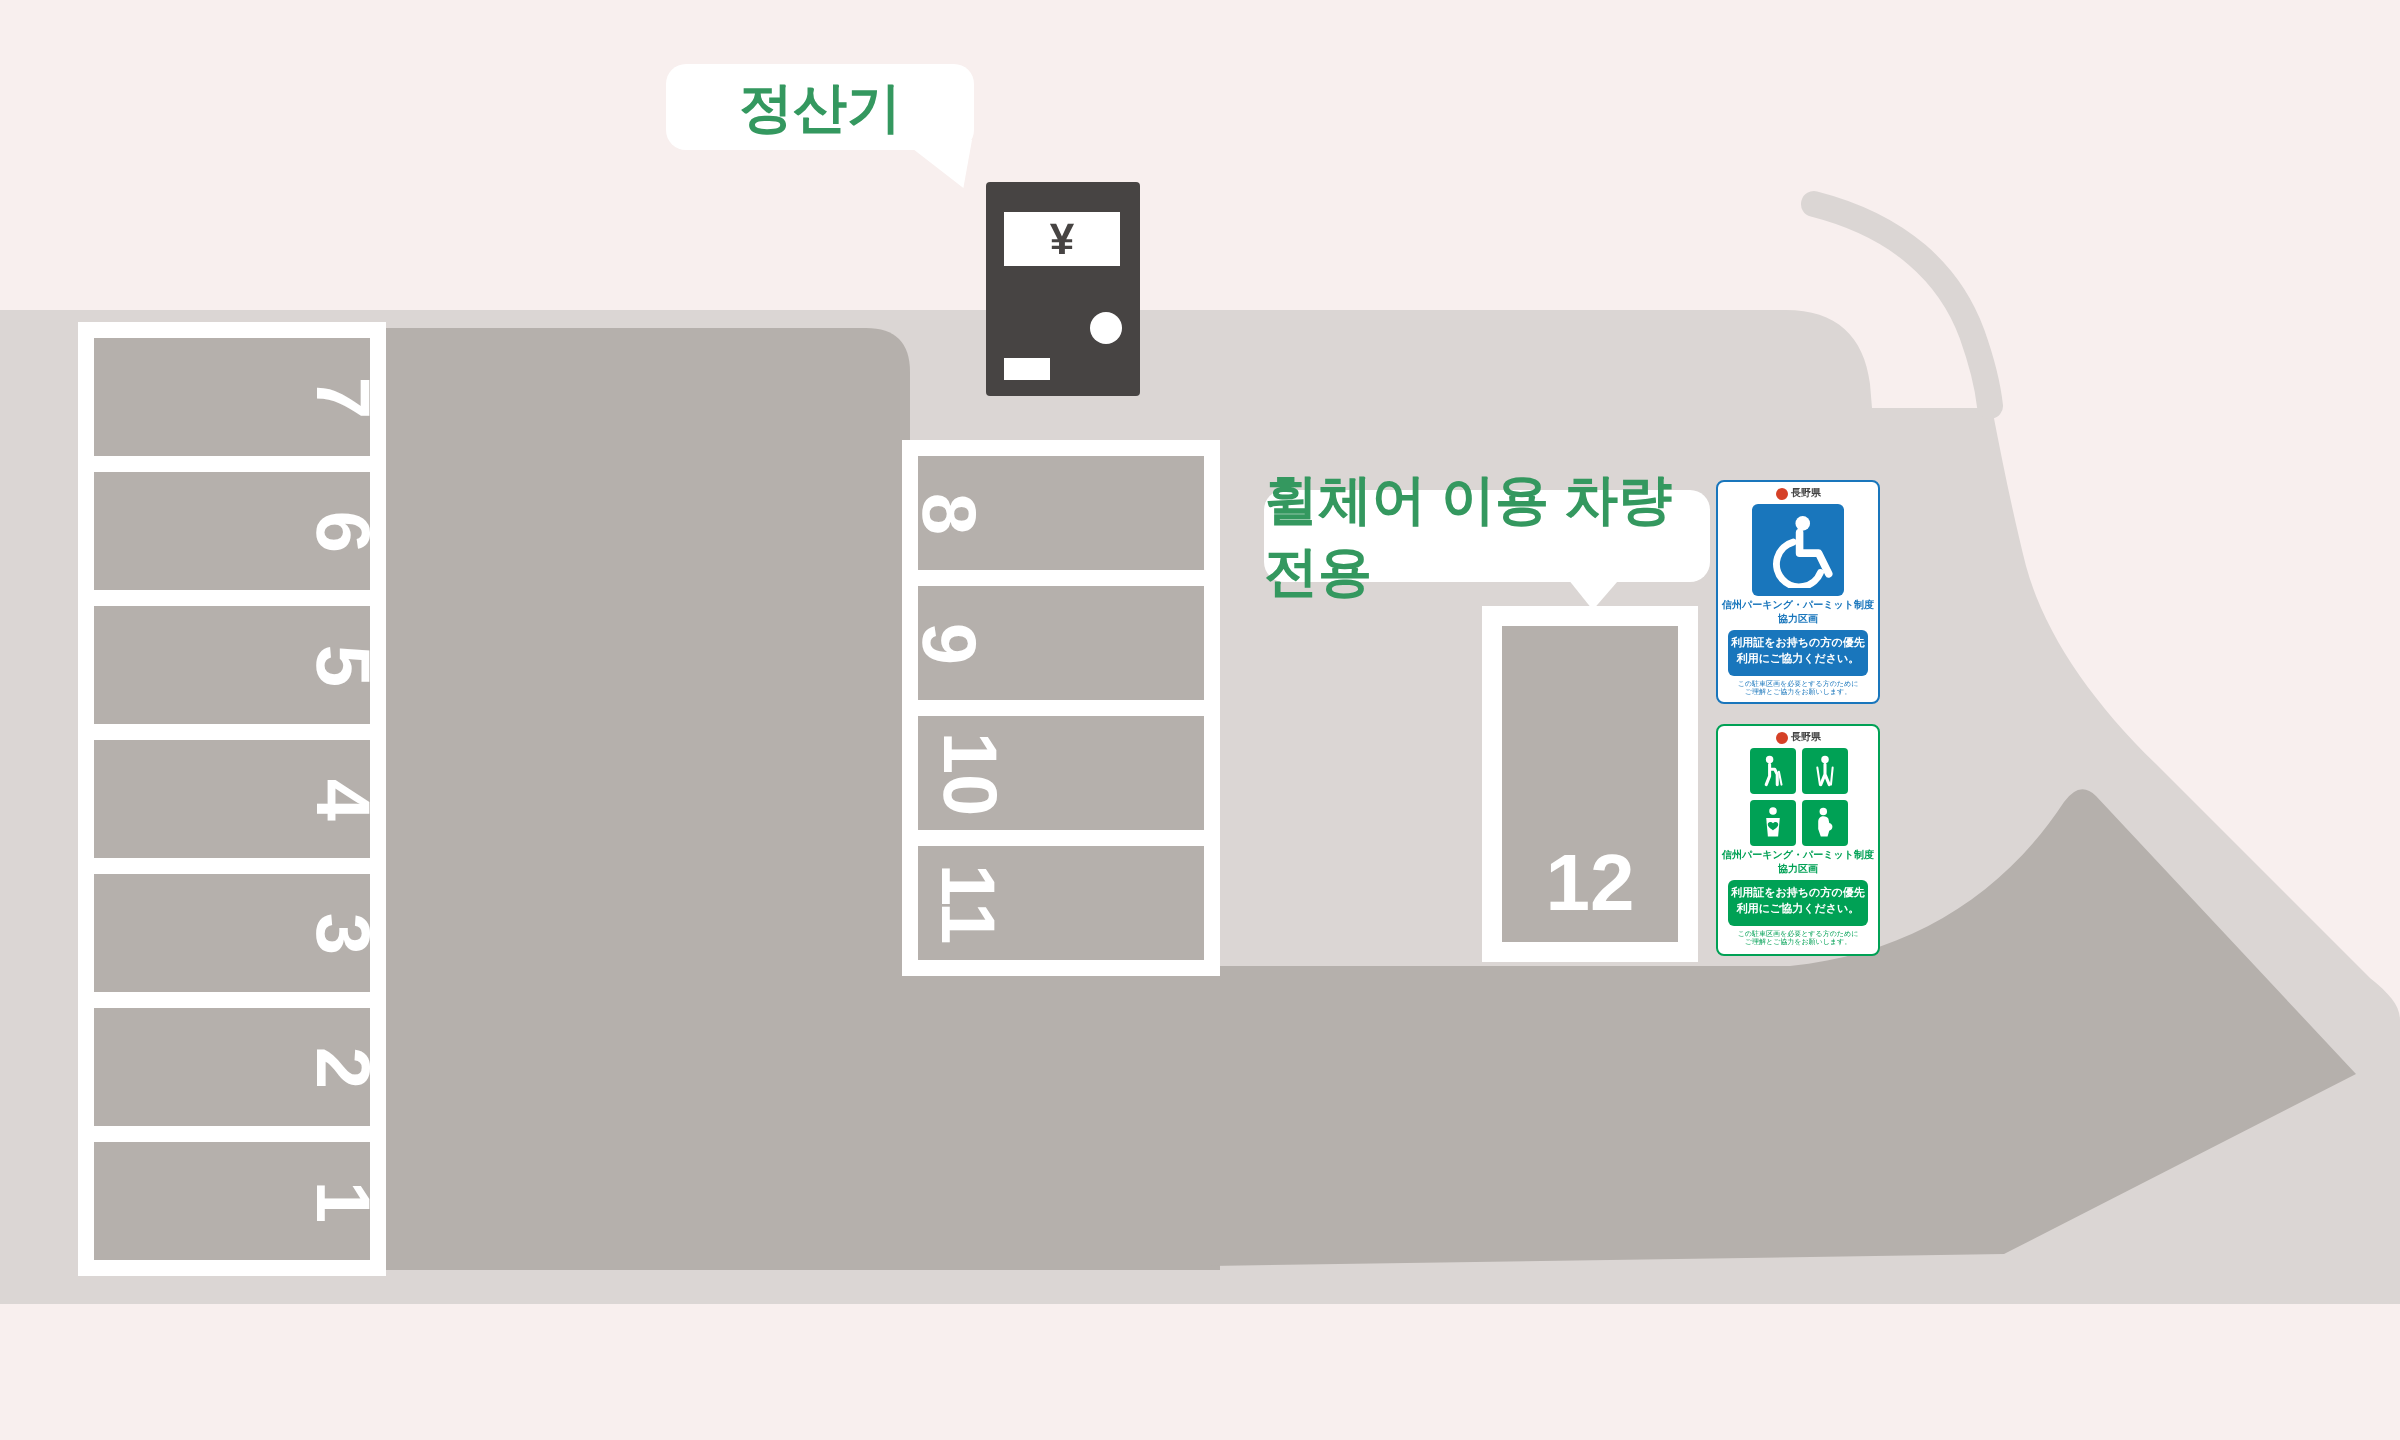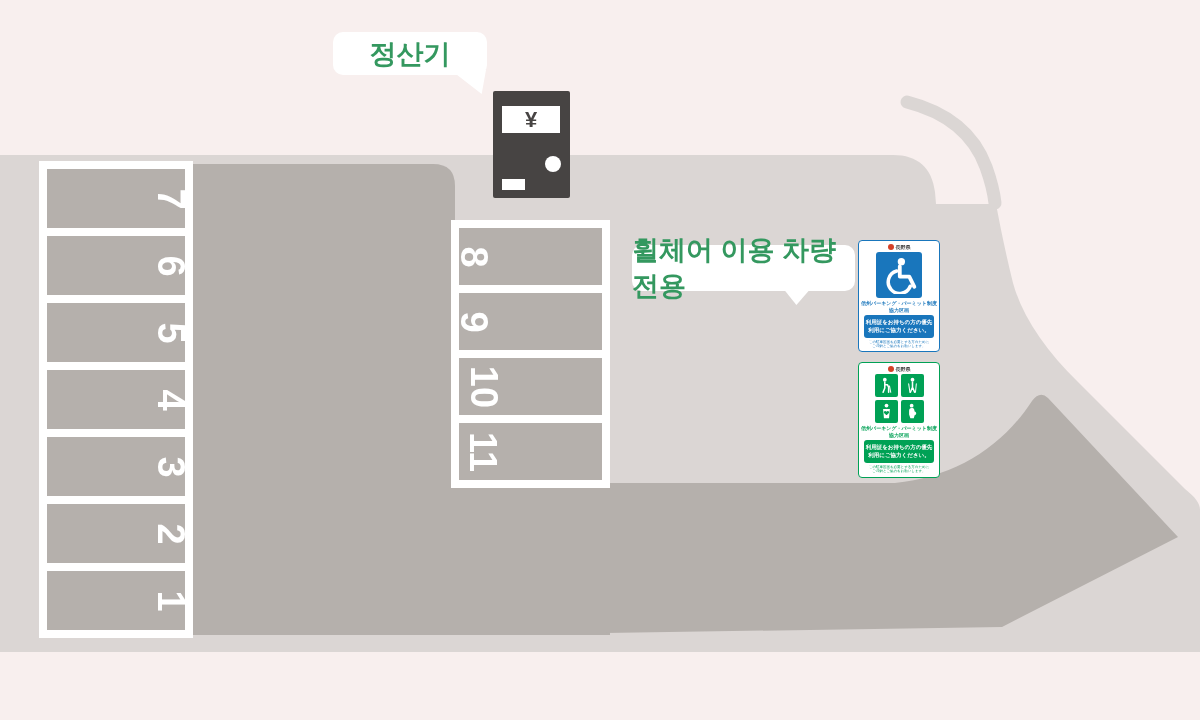--- a/index.html
+++ b/index.html
@@ -125,20 +125,23 @@
         <span class="stall-num left">9</span>
       </div>
     <div class="stall">
         <span class="stall-num left">10</span>
       </div>
     <div class="stall">
         <span class="stall-num left">11</span>
       </div>
   </div>
 
+  <div id="stall-12">
+    <div class="num12">12</div>
+  </div>
 
   <div id="machine">
     <div class="yen-panel">¥</div>
     <div class="coin-return"></div>
     <div class="slot"></div>
   </div>
 
   <div id="bubble-machine" class="bubble">
     <div class="tail"></div>
     <span>정산기</span>

